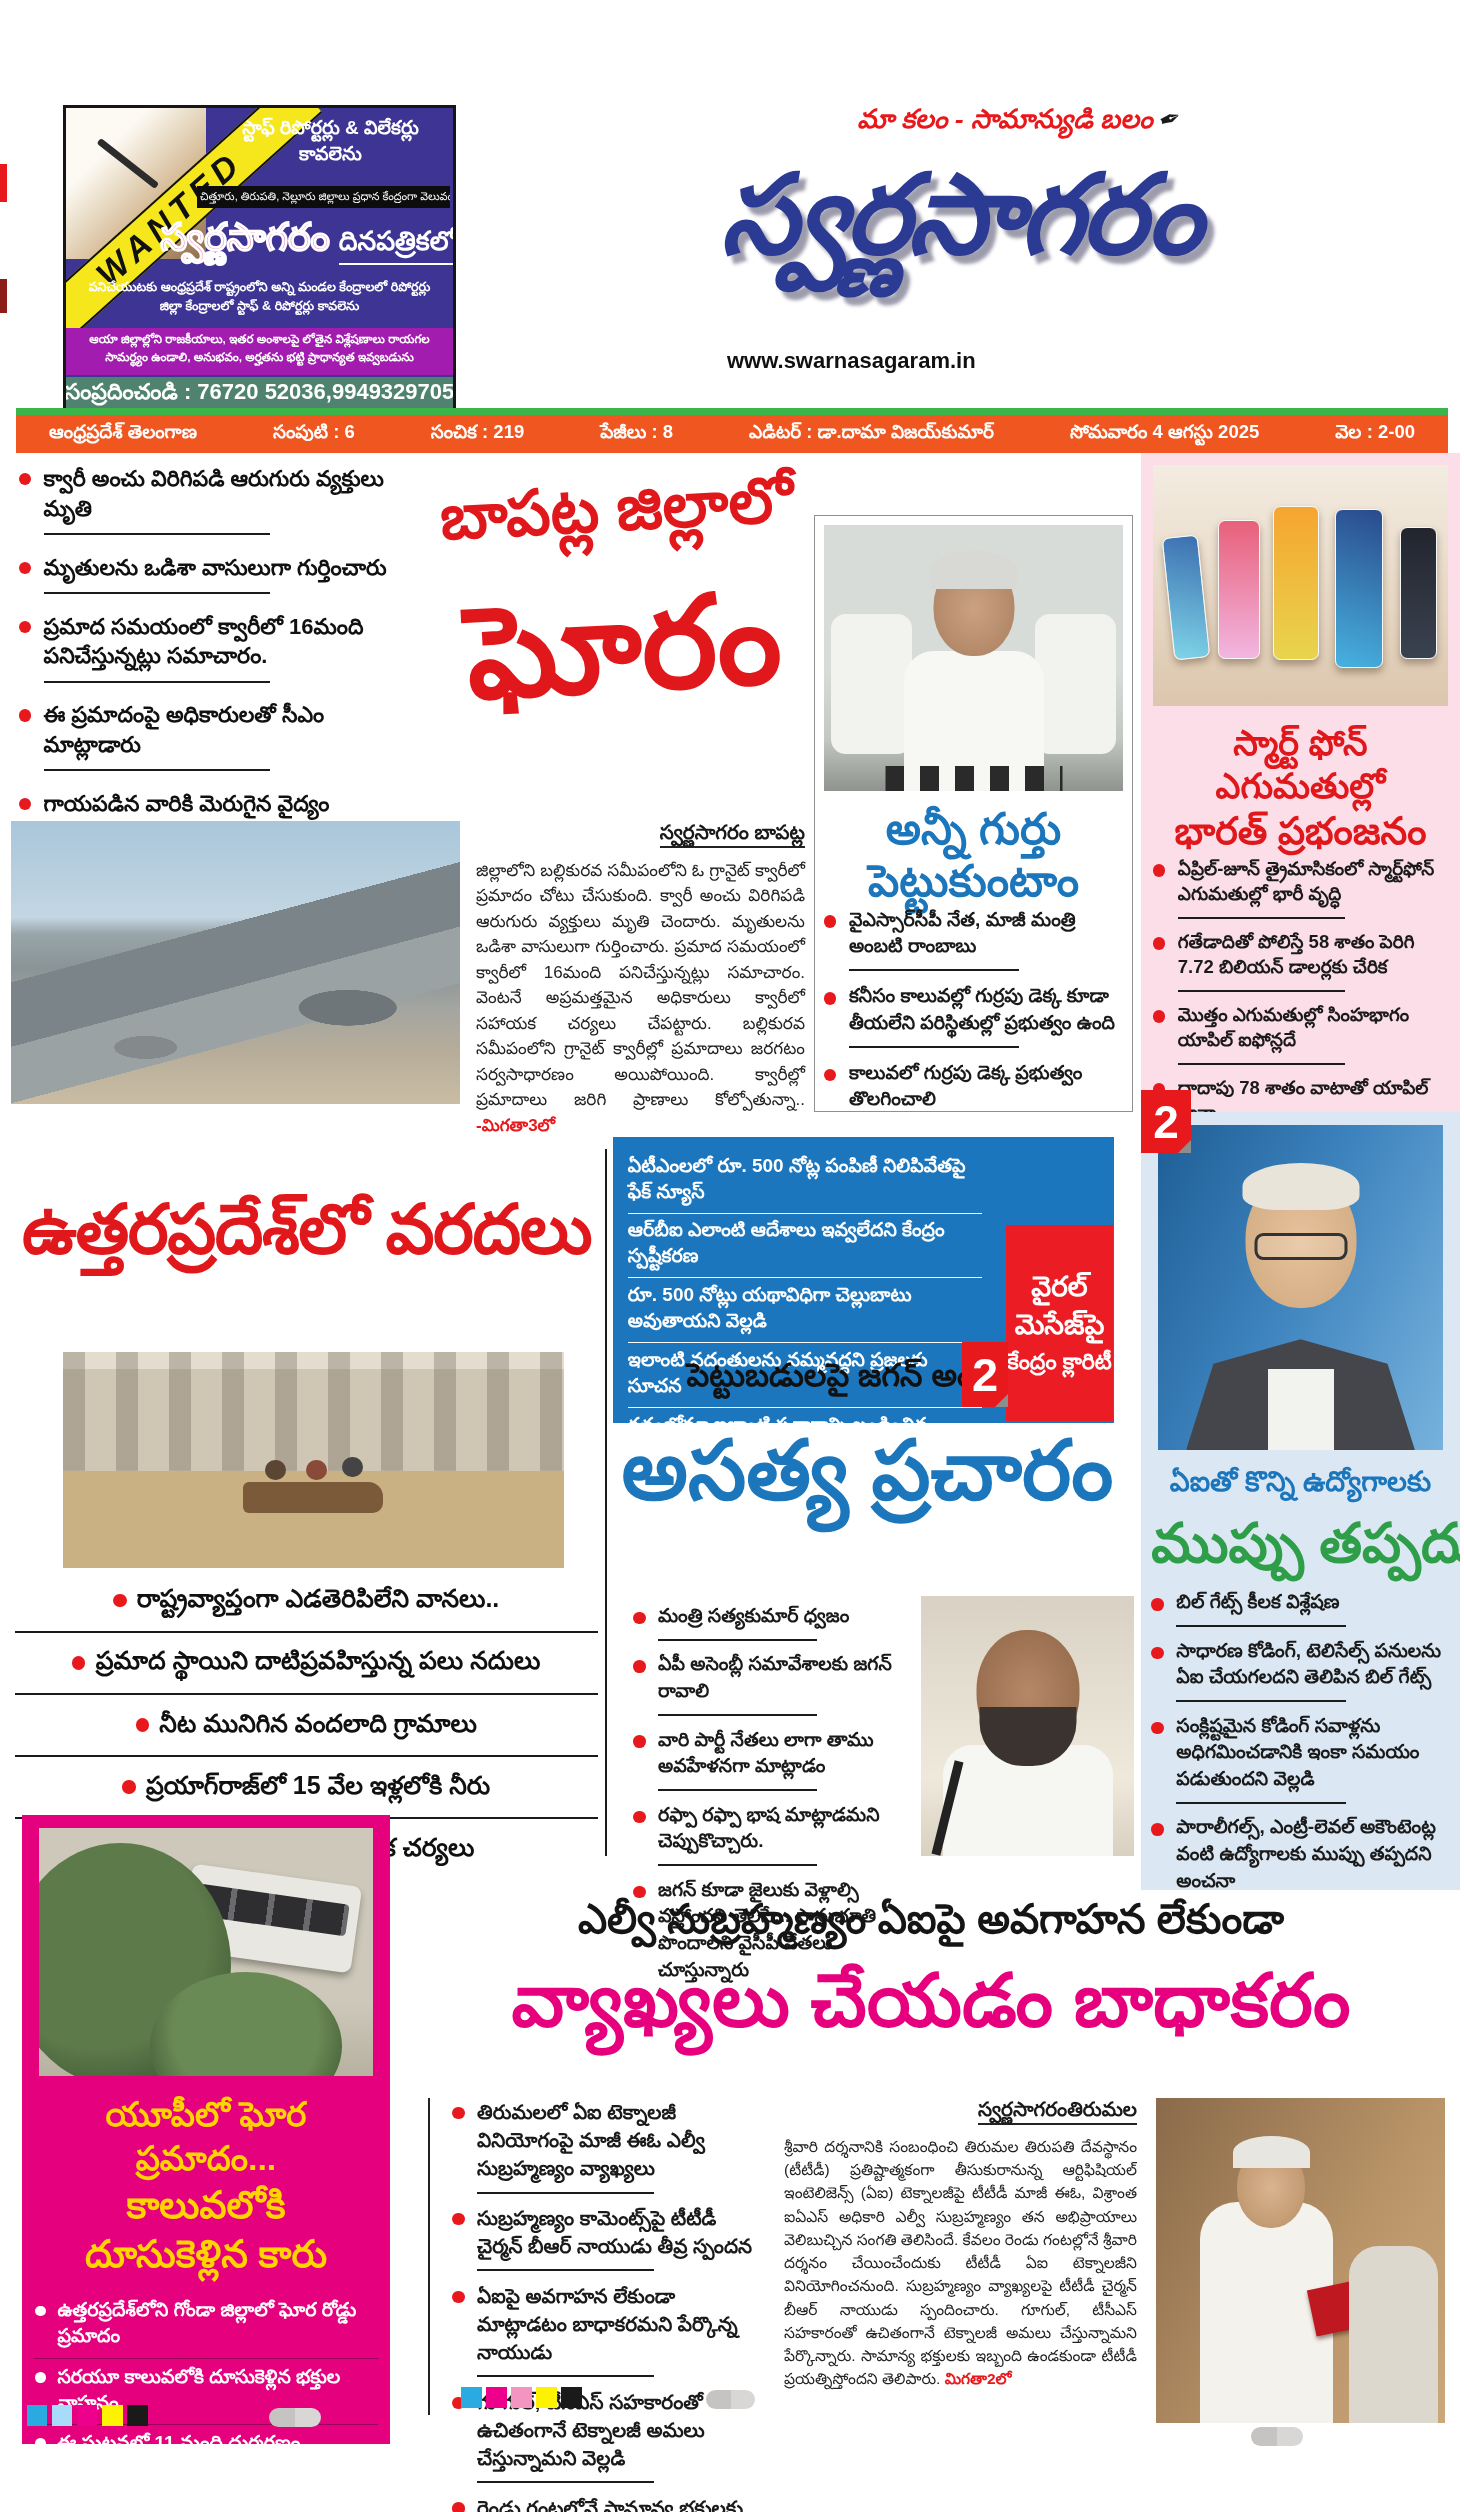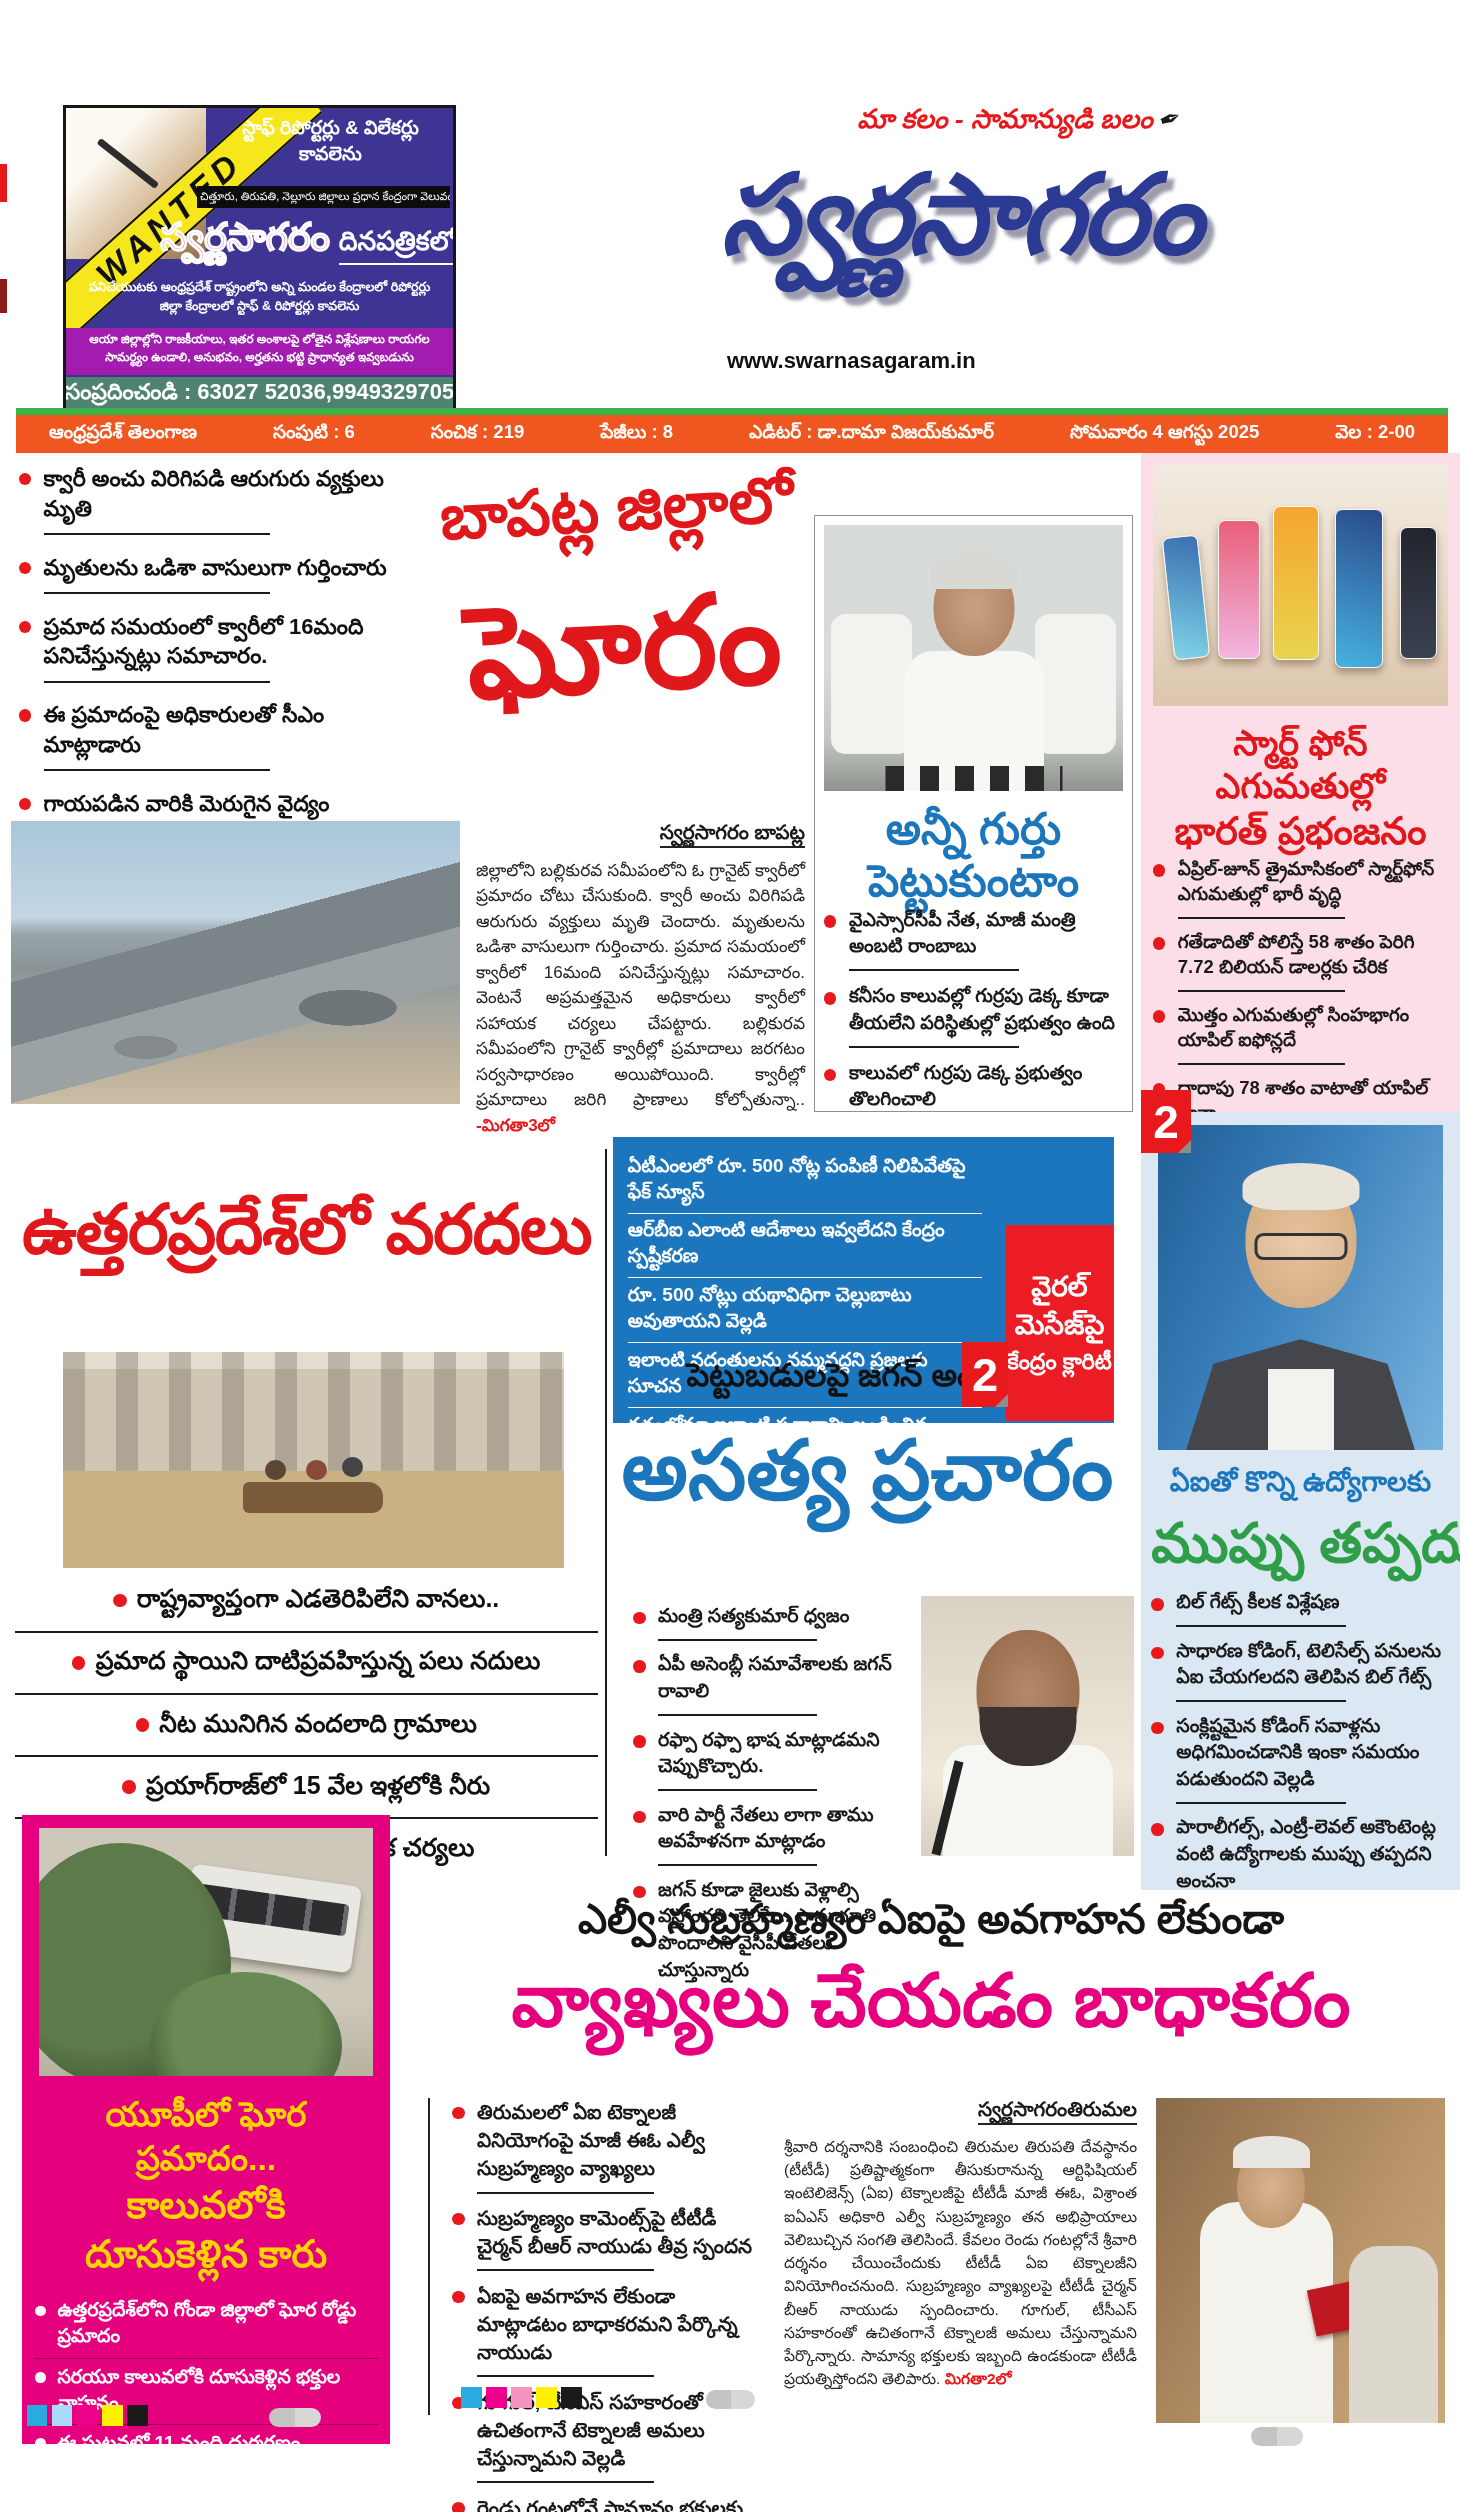--- a/index.html
+++ b/index.html
@@ -255,21 +255,21 @@
       <span class="ad-brand-suffix">దినపత్రికలో</span>
     </div>
     <div class="ad-body">
       <div>పనిచేయుటకు ఆంధ్రప్రదేశ్ రాష్ట్రంలోని అన్ని మండల కేంద్రాలలో రిపోర్టర్లు</div>
       <div>జిల్లా కేంద్రాలలో స్టాఫ్ &amp; రిపోర్టర్లు కావలెను</div>
     </div>
     <div class="ad-red">
       <div>ఆయా జిల్లాల్లోని రాజకీయాలు, ఇతర అంశాలపై లోతైన విశ్లేషణాలు రాయగల</div>
       <div>సామర్థ్యం ఉండాలి, అనుభవం, అర్హతను భట్టి ప్రాధాన్యత ఇవ్వబడును</div>
     </div>
-    <div class="ad-contact">సంప్రదించండి : 63027 52036,9949329705</div>
+    <div class="ad-contact">సంప్రదించండి : 76720 52036,9949329705</div>
   </div>
 
   <div class="abs tagline">
     <span>మా కలం - సామాన్యుడి బలం</span><span class="pen-icon">✒</span>
   </div>
   <h1 class="abs mast-title" style="margin:0;">స్వర్ణసాగరం</h1>
   <div class="abs mast-sub">
     <span class="mast-web">www.swarnasagaram.in</span>
   </div>
 
@@ -390,22 +390,22 @@
     <div class="viral-l">మెసేజ్‌పై</div>
     <div class="viral-s">కేంద్రం క్లారిటీ</div>
   </div>
   <div class="badge2 badge-atm">2</div>
 
   <div class="abs jagan-kicker">పెట్టుబడులపై జగన్ అండ్ కోవి</div>
   <div class="abs jagan-headline">అసత్య ప్రచారం</div>
   <ul class="abs blist jagan-bullets">
     <li>మంత్రి సత్యకుమార్ ధ్వజం</li>
     <li>ఏపీ అసెంబ్లీ సమావేశాలకు జగన్ రావాలి</li>
+    <li>వారి పార్టీ నేతలు లాగా తాము అవహేళనగా మాట్లాడం</li>
     <li>రఫ్పా రఫ్పా భాష మాట్లాడమని చెప్పుకొచ్చారు.</li>
-    <li>వారి పార్టీ నేతలు లాగా తాము అవహేళనగా మాట్లాడం</li>
     <li>జగన్ కూడా జైలుకు వెళ్లాల్సి వస్తోందని తెలిసే... సానుభూతి పొందాలని వైసీపీ నేతలు చూస్తున్నారు</li>
   </ul>
   <div class="abs satyakumar-photo">
     <div class="s-shirt"></div>
     <div class="s-head"></div>
     <div class="s-beard"></div>
     <div class="s-mic"></div>
   </div>
 
   <div class="abs accident-box">

